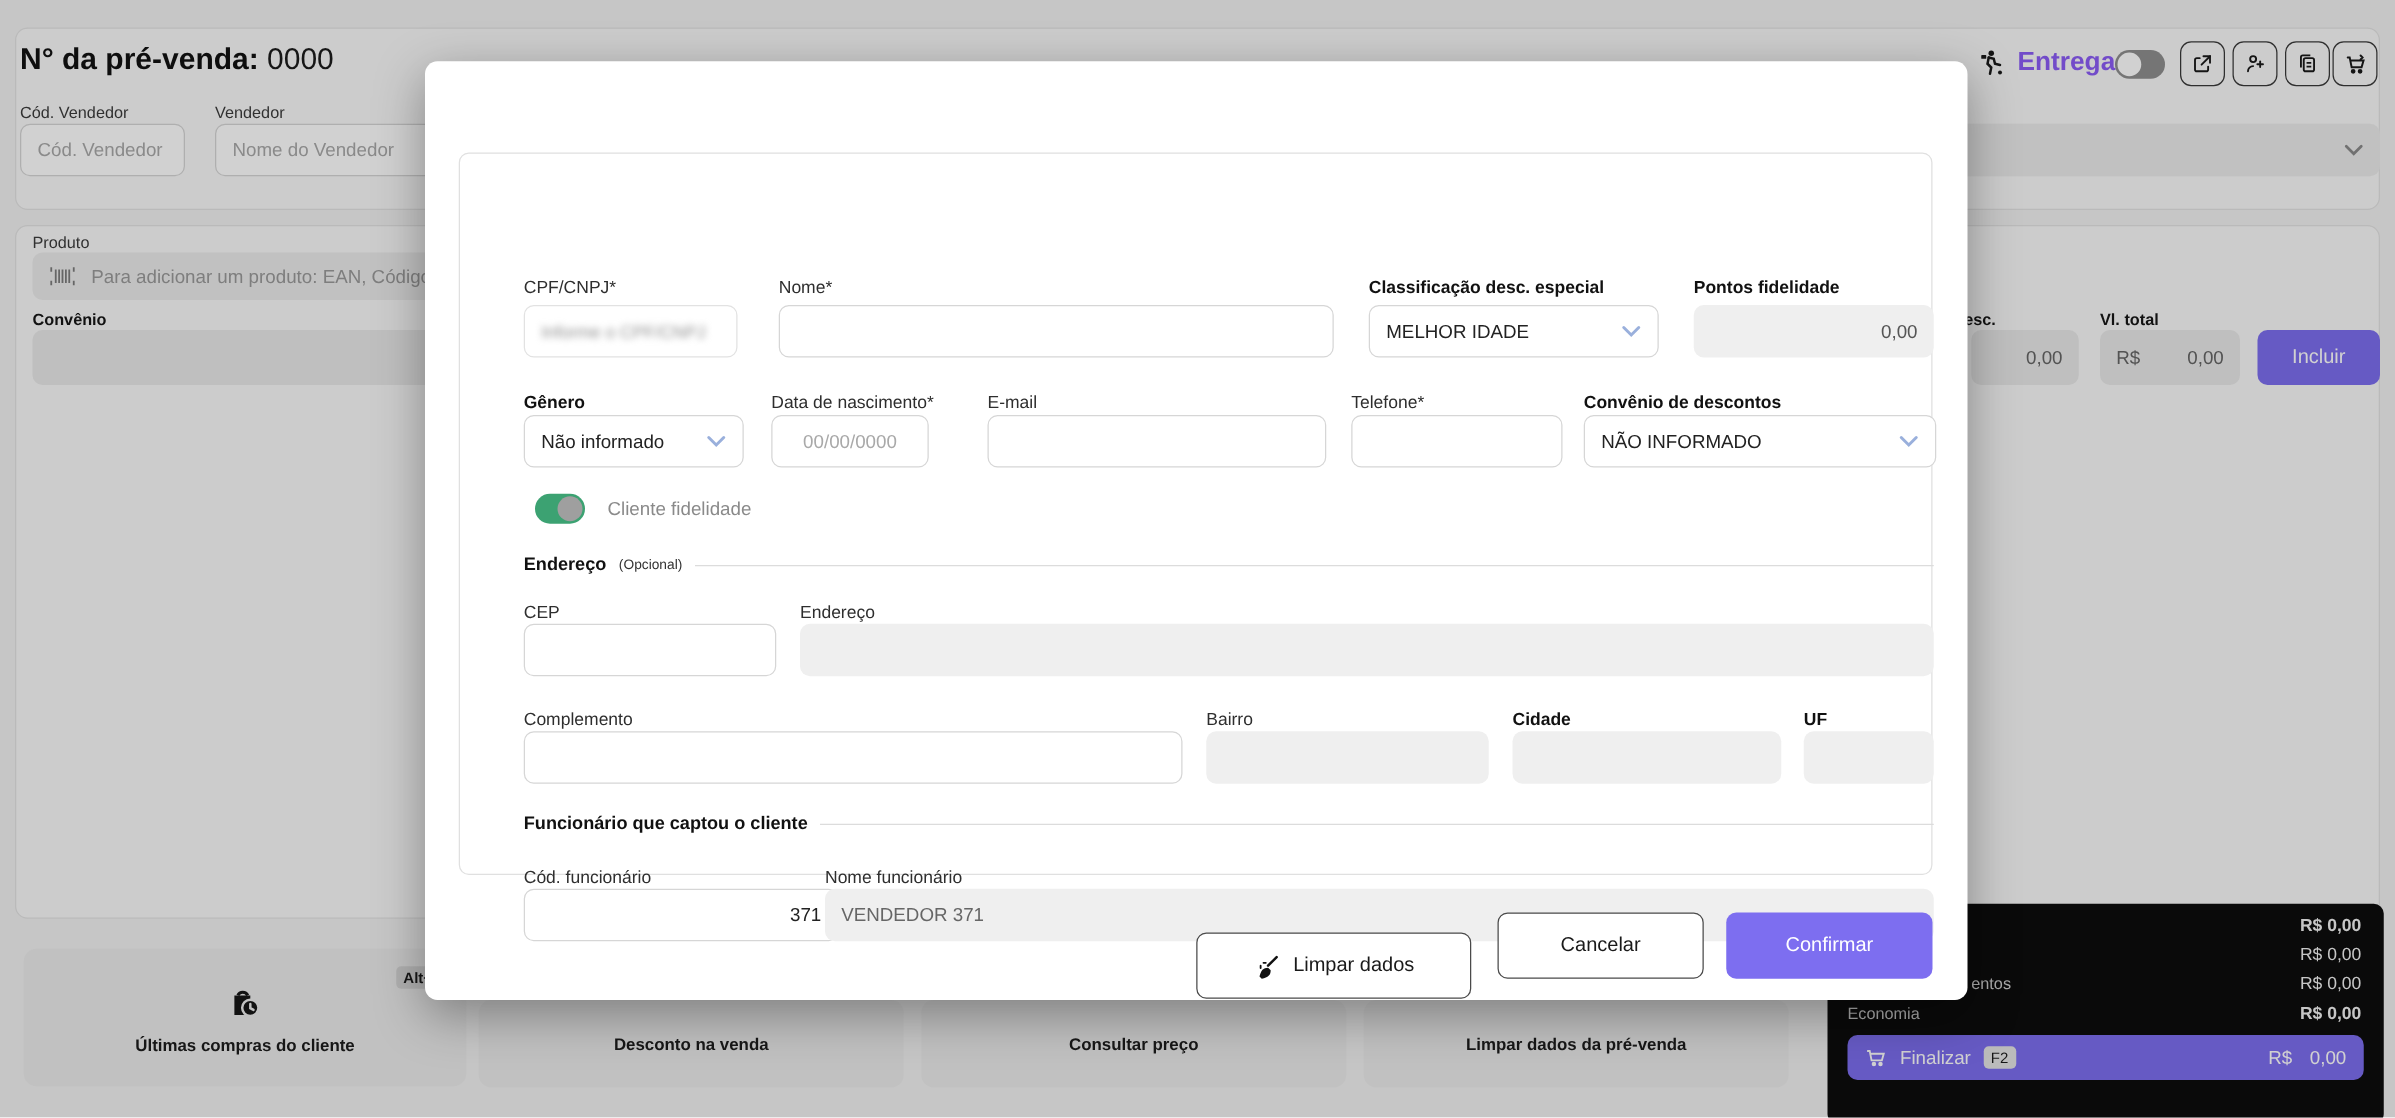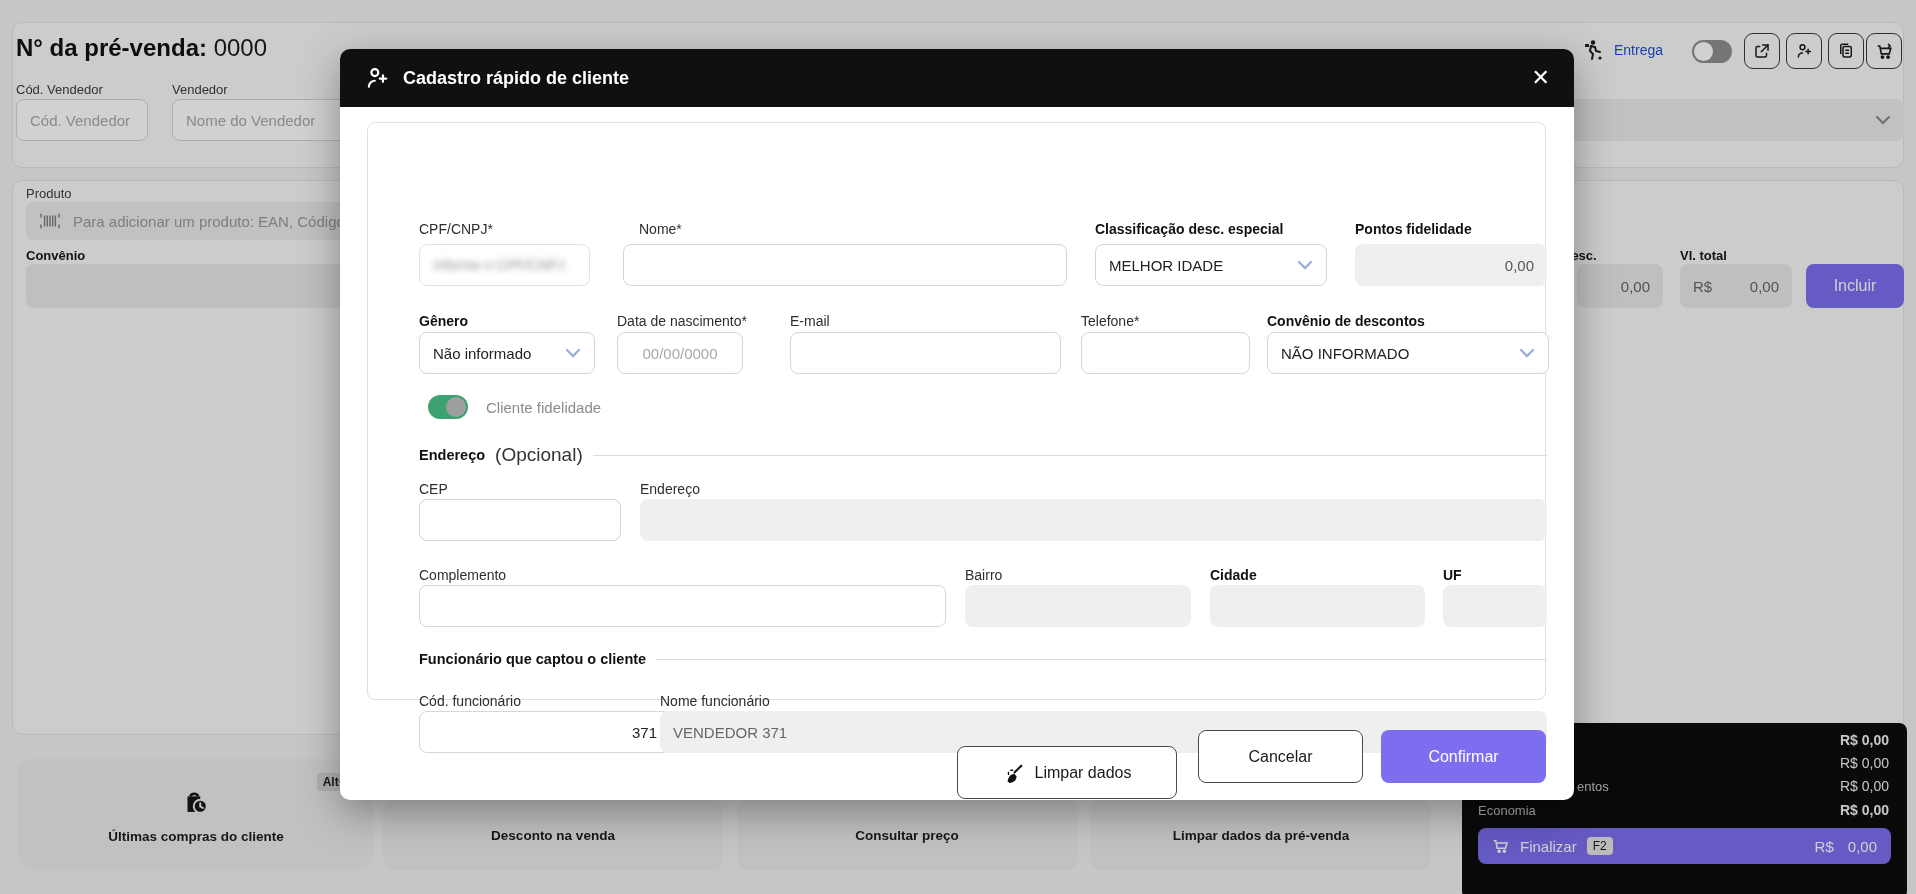--- a/index.html
+++ b/index.html
@@ -11,21 +11,21 @@
   .lbl.b { font-weight:bold; color:#161616; }
   .inp { background:#fff; border:1px solid #d6d6d6; border-radius:8px; height:42px; font-size:15px; color:#222; display:flex; align-items:center; padding:0 13px; }
   .inp input { border:none; outline:none; width:100%; font-size:15px; font-family:inherit; background:transparent; color:#222; }
   .inp input::placeholder { color:#a9a9a9; }
   .ginp { background:#efefef; border:none; border-radius:8px; height:42px; font-size:15px; color:#666; display:flex; align-items:center; padding:0 13px; }
   .sel { justify-content:space-between; }
   .mlabel { font-size:14px; color:#2e2e2e; position:absolute; }
   .mlabel.b { font-weight:bold; color:#111; }
   .sechead { display:flex; align-items:center; gap:10px; position:absolute; }
   .sechead .t { font-size:14.5px; font-weight:bold; color:#111; white-space:nowrap; }
-  .sechead .sub { font-size:19px; color:#333; font-weight:400; }
+  .sechead .sub { font-size:11px; color:#333; font-weight:400; }
   .sechead .line { flex:1; height:1px; background:#dcdcdc; }
   .dim { position:absolute; inset:0; background:rgba(0,0,0,0.18); z-index:5; }
   .modal { position:absolute; left:340px; top:49px; width:1234px; height:751px; background:#fff; border-radius:10px; z-index:10; box-shadow:0 12px 40px rgba(0,0,0,0.35); }
   .mhead { height:58px; background:#101010; border-radius:10px 10px 0 0; display:flex; align-items:center; padding:0 24px; gap:13px; }
   .mtitle { color:#fff; font-size:18px; font-weight:bold; }
   .mclose { margin-left:auto; color:#fff; font-size:22px; background:none; border:none; cursor:pointer; line-height:1; }
   .mcard { position:absolute; left:27px; top:73px; width:1179px; height:578px; border:1px solid #e0e0e0; border-radius:8px; background:#fff; }
   .blurtxt { filter:blur(3px); color:#8f8f8f; font-size:14px; white-space:nowrap; overflow:hidden; }
   .btn-outline { background:#fff; border:1.5px solid #4a4a4a; border-radius:8px; font-size:16px; color:#1a1a1a; display:flex; align-items:center; justify-content:center; gap:10px; cursor:pointer; font-family:inherit; }
   .btn-purple { background:#7d6ef0; border:none; border-radius:8px; font-size:16px; color:#fff; display:flex; align-items:center; justify-content:center; cursor:pointer; font-family:inherit; }
@@ -69,21 +69,21 @@
   </div>
 
   <div class="abs" style="left:1582px; top:38px; display:flex; align-items:center; gap:8px;">
     <svg width="24" height="24" viewBox="0 0 24 24">
         <circle cx="11" cy="4.5" r="2.2" fill="#1a1a1a"></circle>
         <path d="M9 8l4 1 1 4 4 1" fill="none" stroke="#1a1a1a" stroke-width="2" stroke-linecap="round"></path>
         <path d="M9 8l-1 5 3 3-1 5" fill="none" stroke="#1a1a1a" stroke-width="2" stroke-linecap="round"></path>
         <rect x="3" y="6" width="4" height="3" rx="0.5" fill="#1a1a1a"></rect>
         <circle cx="18" cy="20" r="1.6" fill="#1a1a1a"></circle>
       </svg>
-    <span style="font-size:14px; font-weight:normal; color:#1d4ed8;">Entrega</span>
+    <span style="font-size:21px; font-weight:bold; color:#8b5cf6;">Entrega</span>
   </div>
   <div class="abs toggle" style="left:1692px; top:40px; width:40px; height:23px; background:#8f8f8f;">
     <div style="position:absolute; left:2px; top:2px; width:19px; height:19px; border-radius:50%; background:#fff;"></div>
   </div>
 
   <div class="abs iconbtn" style="left:1744px; top:33px;">
     <svg width="18" height="18" viewBox="0 0 24 24" fill="none" stroke="#1a1a1a" stroke-width="2" stroke-linecap="round">
         <path d="M9 6H6a2 2 0 0 0-2 2v10a2 2 0 0 0 2 2h10a2 2 0 0 0 2-2v-3"></path>
         <path d="M13 4h7v7"></path>
         <path d="M20 4l-9 9"></path>
@@ -182,39 +182,29 @@
         <span>R$</span>
         <span>0,00</span>
       </span>
     </button>
   </div>
 </div>
 
 <div class="dim"></div>
 
 <div class="modal">
-  <div class="mhead">
-    <svg width="26" height="26" viewBox="0 0 24 24" fill="none" stroke="#fff" stroke-width="2" stroke-linecap="round">
-        <circle cx="10" cy="7" r="3.2"></circle>
-        <path d="M4.5 20c0-3 2.5-5.5 5.5-5.5"></path>
-        <path d="M17.5 9.5v6"></path>
-        <path d="M14.5 12.5h6"></path>
-      </svg>
-    <span class="mtitle">Cadastro rápido de cliente</span>
-    <button class="mclose">✕</button>
-  </div>
 
   <div class="mcard">
 
     <div class="mlabel" style="left:51px; top:98px;">CPF/CNPJ*</div>
     <div class="inp abs" style="left:51px; top:121px; width:171px; border-color:#e2e2e2;">
       <span class="blurtxt">Informe o CPF/CNPJ</span>
     </div>
 
-    <div class="mlabel" style="left:255px; top:98px;margin-left:16px;">Nome*</div>
+    <div class="mlabel" style="left:255px; top:98px;">Nome*</div>
     <div class="inp abs" style="left:255px; top:121px; width:444px;">
       <input style="">
     </div>
 
     <div class="mlabel b" style="left:727px; top:98px;">Classificação desc. especial</div>
     <div class="inp sel abs" style="left:727px; top:121px; width:232px;">
       <span>MELHOR IDADE</span>
       <svg class="chev" width="16" height="10">
           <polyline points="2,2 8,8 14,2" fill="none" stroke="#9ab0dc" stroke-width="2.4" stroke-linecap="round"></polyline>
         </svg>

